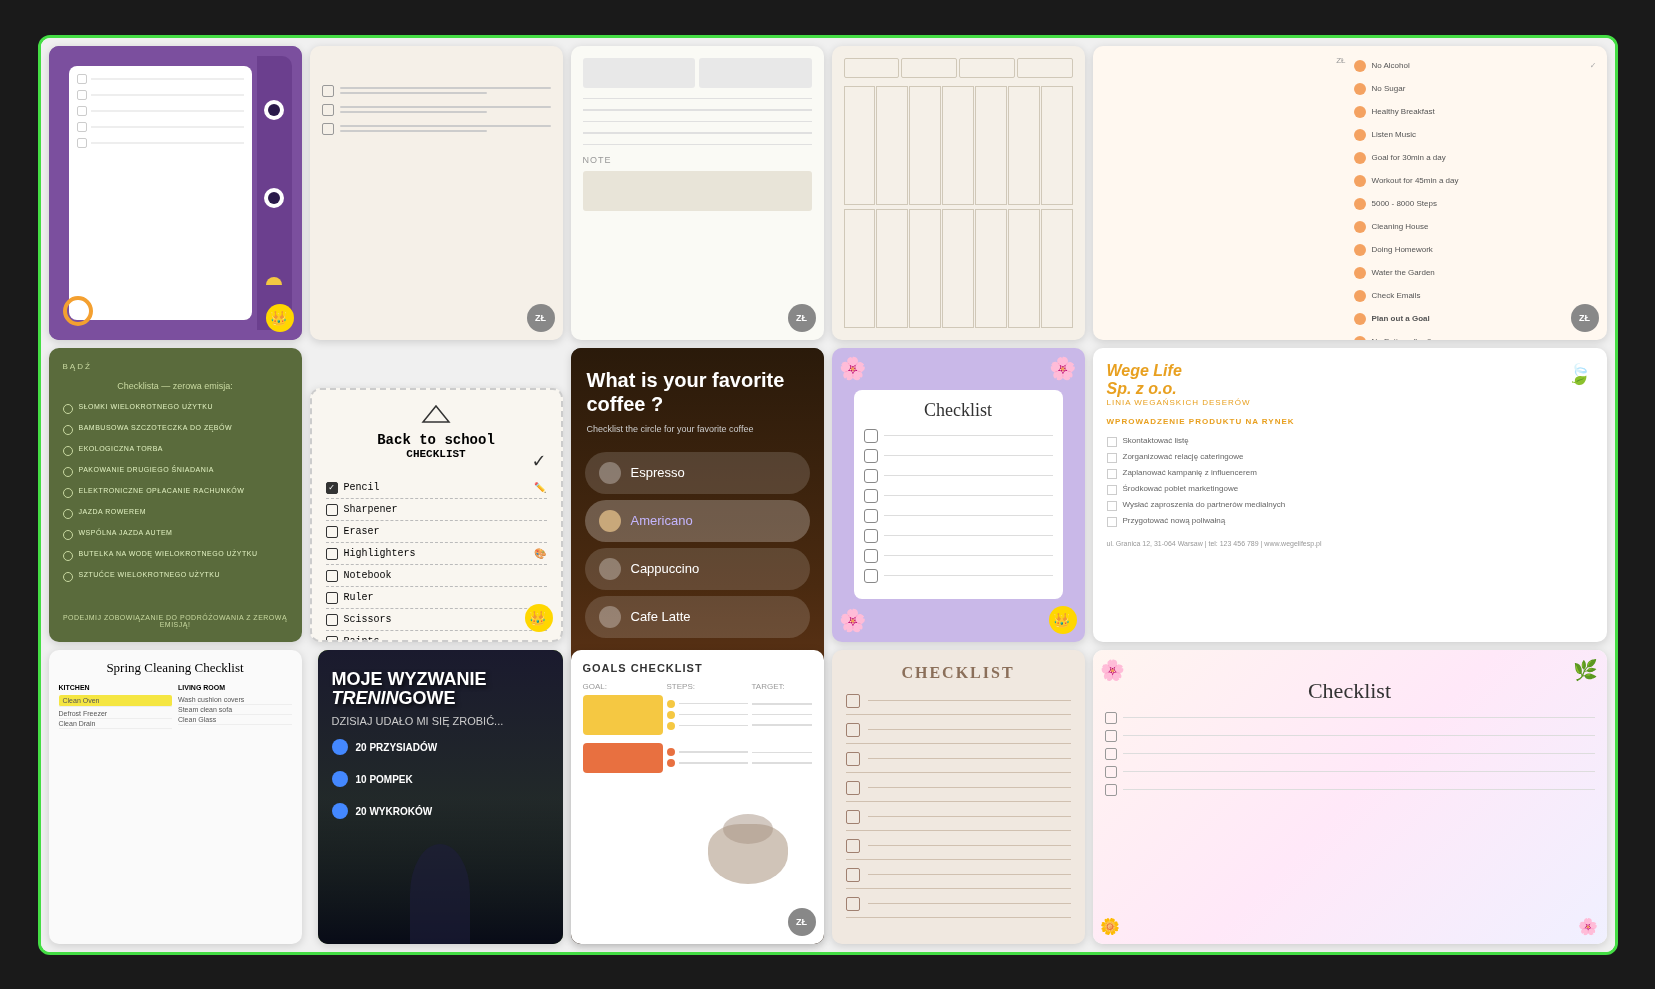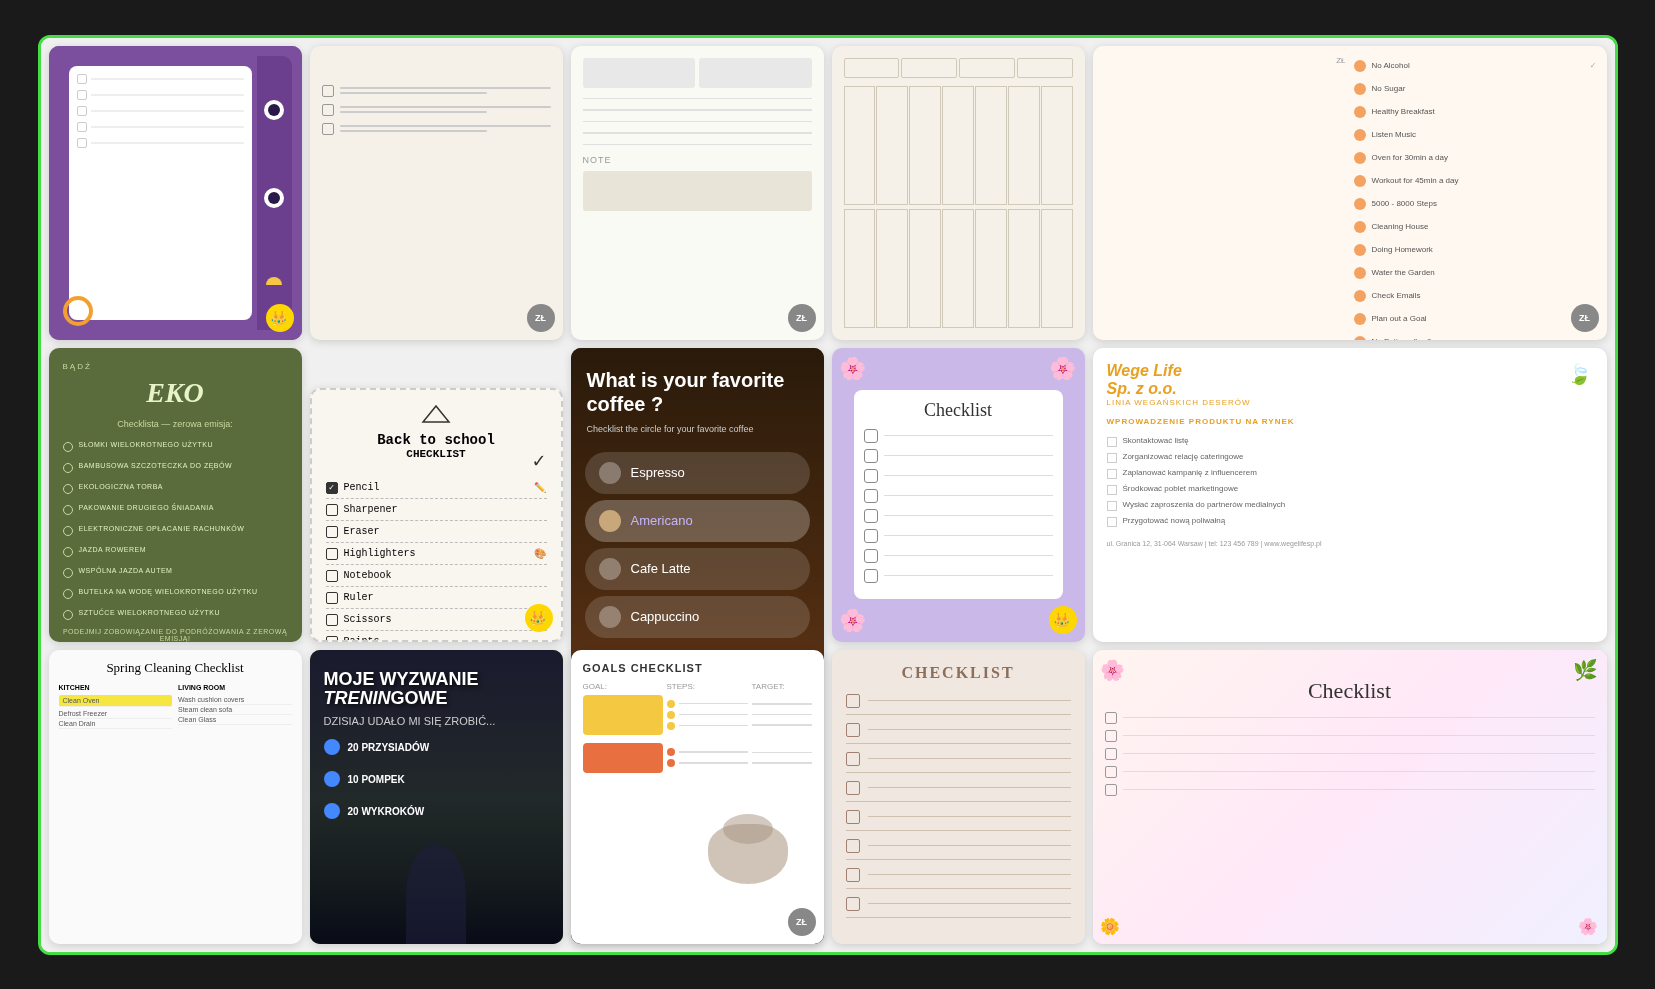--- a/index.html
+++ b/index.html
@@ -459,20 +459,21 @@
       border-bottom: 1px solid #eee;
     }
 
     
     .card-12 {
       background: #4d7c0f;
       grid-column: 2;
       grid-row: 3;
       position: relative;
       overflow: hidden;
+      margin-left: 8px;
     }
     .card-12-inner {
       height: 100%;
       position: relative;
     }
     .training-bg {
       position: absolute;
       width: 100%;
       height: 100%;
       background: linear-gradient(to bottom, #1a1a2e 0%, rgba(26,26,46,0.7) 100%);
@@ -810,21 +811,21 @@
               <div class="habit-item">
                   <div style="width:12px;height:12px;border-radius:50%;background:#f4a261;flex-shrink:0;"></div>
                   <div style="font-size:8px;color:#555;">Healthy Breakfast</div>
                 </div>
               <div class="habit-item">
                   <div style="width:12px;height:12px;border-radius:50%;background:#f4a261;flex-shrink:0;"></div>
                   <div style="font-size:8px;color:#555;">Listen Music</div>
                 </div>
               <div class="habit-item">
                   <div style="width:12px;height:12px;border-radius:50%;background:#f4a261;flex-shrink:0;"></div>
-                  <div style="font-size:8px;color:#555;">Oven for 30min a day</div>
+                  <div style="font-size:8px;color:#555;">Goal for 30min a day</div>
                 </div>
               <div class="habit-item">
                   <div style="width:12px;height:12px;border-radius:50%;background:#f4a261;flex-shrink:0;"></div>
                   <div style="font-size:8px;color:#555;">Workout for 45min a day</div>
                 </div>
               <div class="habit-item">
                   <div style="width:12px;height:12px;border-radius:50%;background:#f4a261;flex-shrink:0;"></div>
                   <div style="font-size:8px;color:#555;">5000 - 8000 Steps</div>
                 </div>
               <div class="habit-item">
@@ -838,38 +839,37 @@
               <div class="habit-item">
                   <div style="width:12px;height:12px;border-radius:50%;background:#f4a261;flex-shrink:0;"></div>
                   <div style="font-size:8px;color:#555;">Water the Garden</div>
                 </div>
               <div class="habit-item">
                   <div style="width:12px;height:12px;border-radius:50%;background:#f4a261;flex-shrink:0;"></div>
                   <div style="font-size:8px;color:#555;">Check Emails</div>
                 </div>
               <div class="habit-item">
                   <div style="width:12px;height:12px;border-radius:50%;background:#f4a261;flex-shrink:0;"></div>
-                  <div style="font-size:8px;color:#555;">Plan out a Goal</div>
+                  <div style="font-size:8px;color:#555;font-weight:bold;">Plan out a Goal</div>
                 </div>
               <div class="habit-item">
                   <div style="width:12px;height:12px;border-radius:50%;background:#f4a261;flex-shrink:0;"></div>
                   <div style="font-size:8px;color:#555;">No Eating after 9pm</div>
                 </div>
 
             </div>
           </div>
         </div>
       </div>
       <div class="zl-badge">ZŁ</div>
     </div>
 
     <div class="card card-6">
       <div class="card-6-inner">
         <div class="eko-label">BĄDŹ</div>
-        <div class="eko-title">EKO</div>
         <div class="eko-subtitle">Checklista — zerowa emisja:</div>
         <div class="eko-item">
             <div class="eko-circle"></div>
             <div class="eko-item-text">SŁOMKI WIELOKROTNEGO UŻYTKU</div>
           </div>
         <div class="eko-item">
             <div class="eko-circle"></div>
             <div class="eko-item-text">BAMBUSOWA SZCZOTECZKA DO ZĘBÓW</div>
           </div>
         <div class="eko-item">
@@ -978,25 +978,25 @@
         <div class="coffee-option">
           <div class="coffee-circle"></div>
           <span style="color:white;font-size:13px;">Espresso</span>
         </div>
         <div class="coffee-option selected">
           <div class="coffee-circle"></div>
           <span style="color:#c4b5fd;font-size:13px;">Americano</span>
         </div>
         <div class="coffee-option">
           <div class="coffee-circle"></div>
-          <span style="color:white;font-size:13px;">Cafe Latte</span>
+          <span style="color:white;font-size:13px;">Cappuccino</span>
         </div>
         <div class="coffee-option">
           <div class="coffee-circle"></div>
-          <span style="color:white;font-size:13px;">Cappuccino</span>
+          <span style="color:white;font-size:13px;">Cafe Latte</span>
         </div>
         <div class="zl-badge">ZŁ</div>
       </div>
     </div>
 
     <div class="card card-9">
       <div class="card-9-inner">
 
         <div style="position:absolute;top:8px;left:8px;font-size:22px;">🌸</div>
         <div style="position:absolute;top:8px;right:8px;font-size:22px;">🌸</div>

